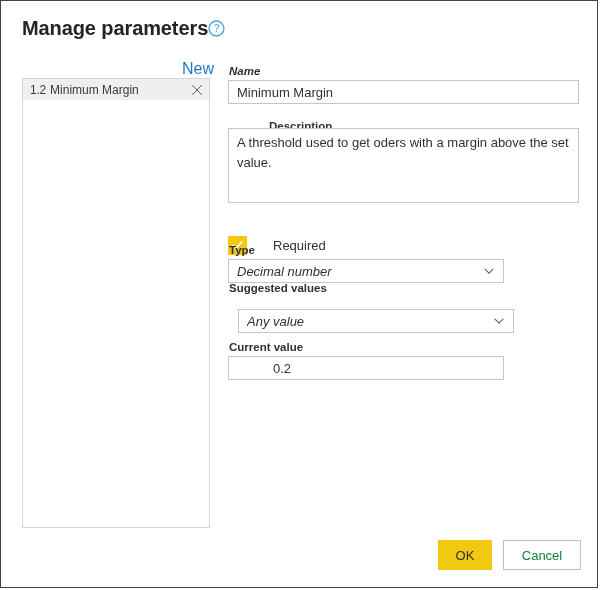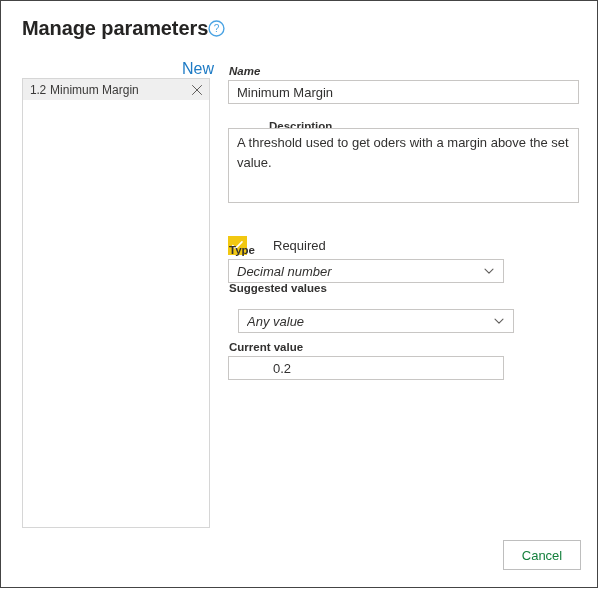--- a/index.html
+++ b/index.html
@@ -274,15 +274,16 @@
   <div class="dropdown" id="suggested-dropdown">
     <span class="dropdown-value">Any value</span>
     <svg class="chevron" viewBox="0 0 12 12">
       <path d="M2 4.2 L6 8.2 L10 4.2" fill="none" stroke="#605e5c" stroke-width="1.1" stroke-linecap="round" stroke-linejoin="round"></path>
     </svg>
   </div>
 
   <div class="field-label" id="current-label">Current value</div>
   <input class="text-input" id="current-input" type="text" value="0.2" style="">
 
+  <div class="btn" id="ok-button">OK</div>
   <div class="btn" id="cancel-button">Cancel</div>
 
 </div>
 
 </body></html>

